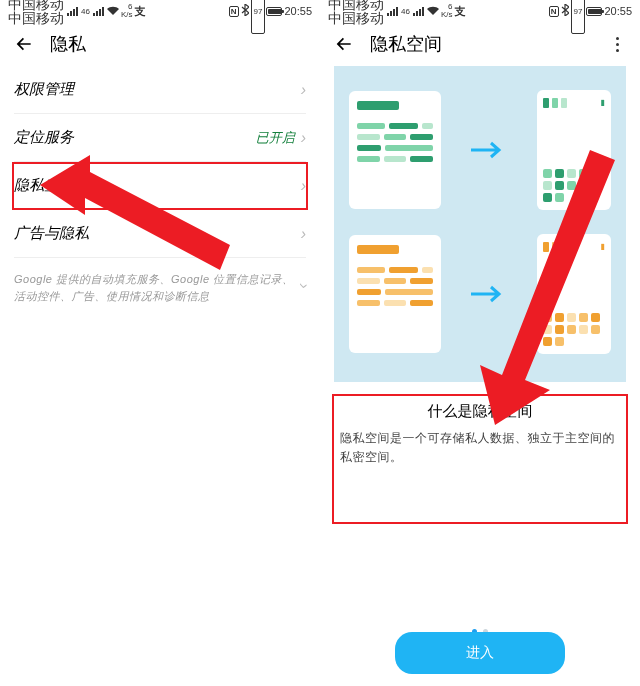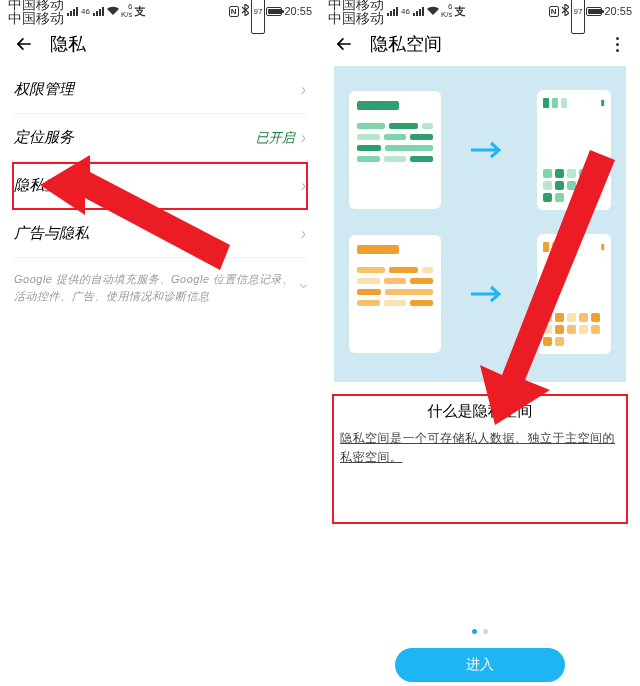--- a/index.html
+++ b/index.html
@@ -54,26 +54,26 @@
   .g1{background:#2e9e6f;}.g2{background:#7fd4a9;}.g3{background:#b8e6cd;}
   .o1{background:#f0a030;}.o2{background:#f7c06a;}.o3{background:#fbe0b0;}
   .rowbars{display:flex;gap:4px;margin-bottom:5px;}
   .rowbars .bar{flex:1;margin-bottom:0;}
   .dots{display:flex;flex-wrap:wrap;gap:3px;margin-top:auto;padding-top:6px;border-top:5px solid transparent;}
   .dots i{width:9px;height:9px;border-radius:2px;}
   .arrR{width:36px;height:18px;}
   
   .info{margin:12px 14px 0;padding:8px 6px;}
   .info h3{font-size:15px;text-align:center;color:#000;font-weight:500;margin-bottom:8px;}
-  .info p{font-size:12px;color:#444;line-height:1.6;letter-spacing:0.5px;text-decoration:underline;}
+  .info p{font-size:12px;color:#444;line-height:1.6;letter-spacing:0.5px;}
   
   .pager{position:absolute;bottom:52px;left:0;right:0;display:flex;justify-content:center;gap:6px;}
   .pager i{width:5px;height:5px;border-radius:50%;background:#cdd6dc;}
   .pager i.on{background:#1e9ff0;}
-  .enter{position:absolute;bottom:4px;left:50%;transform:translateX(-50%);width:170px;height:34px;border-radius:17px;background:#1fb4f4;color:#fff;border:none;font-size:14px;}
+  .enter{position:absolute;bottom:12px;left:50%;transform:translateX(-50%);width:170px;height:42px;border-radius:17px;background:#1fb4f4;color:#fff;border:none;font-size:14px;}
   
   .redarrow{position:absolute;pointer-events:none;}
 </style>
 </head>
 <body>
 
 <div class="phone left">
   <div class="status">
     <div class="l">
       <div class="carrier"><span>中国移动</span><br><span>中国移动</span></div>

